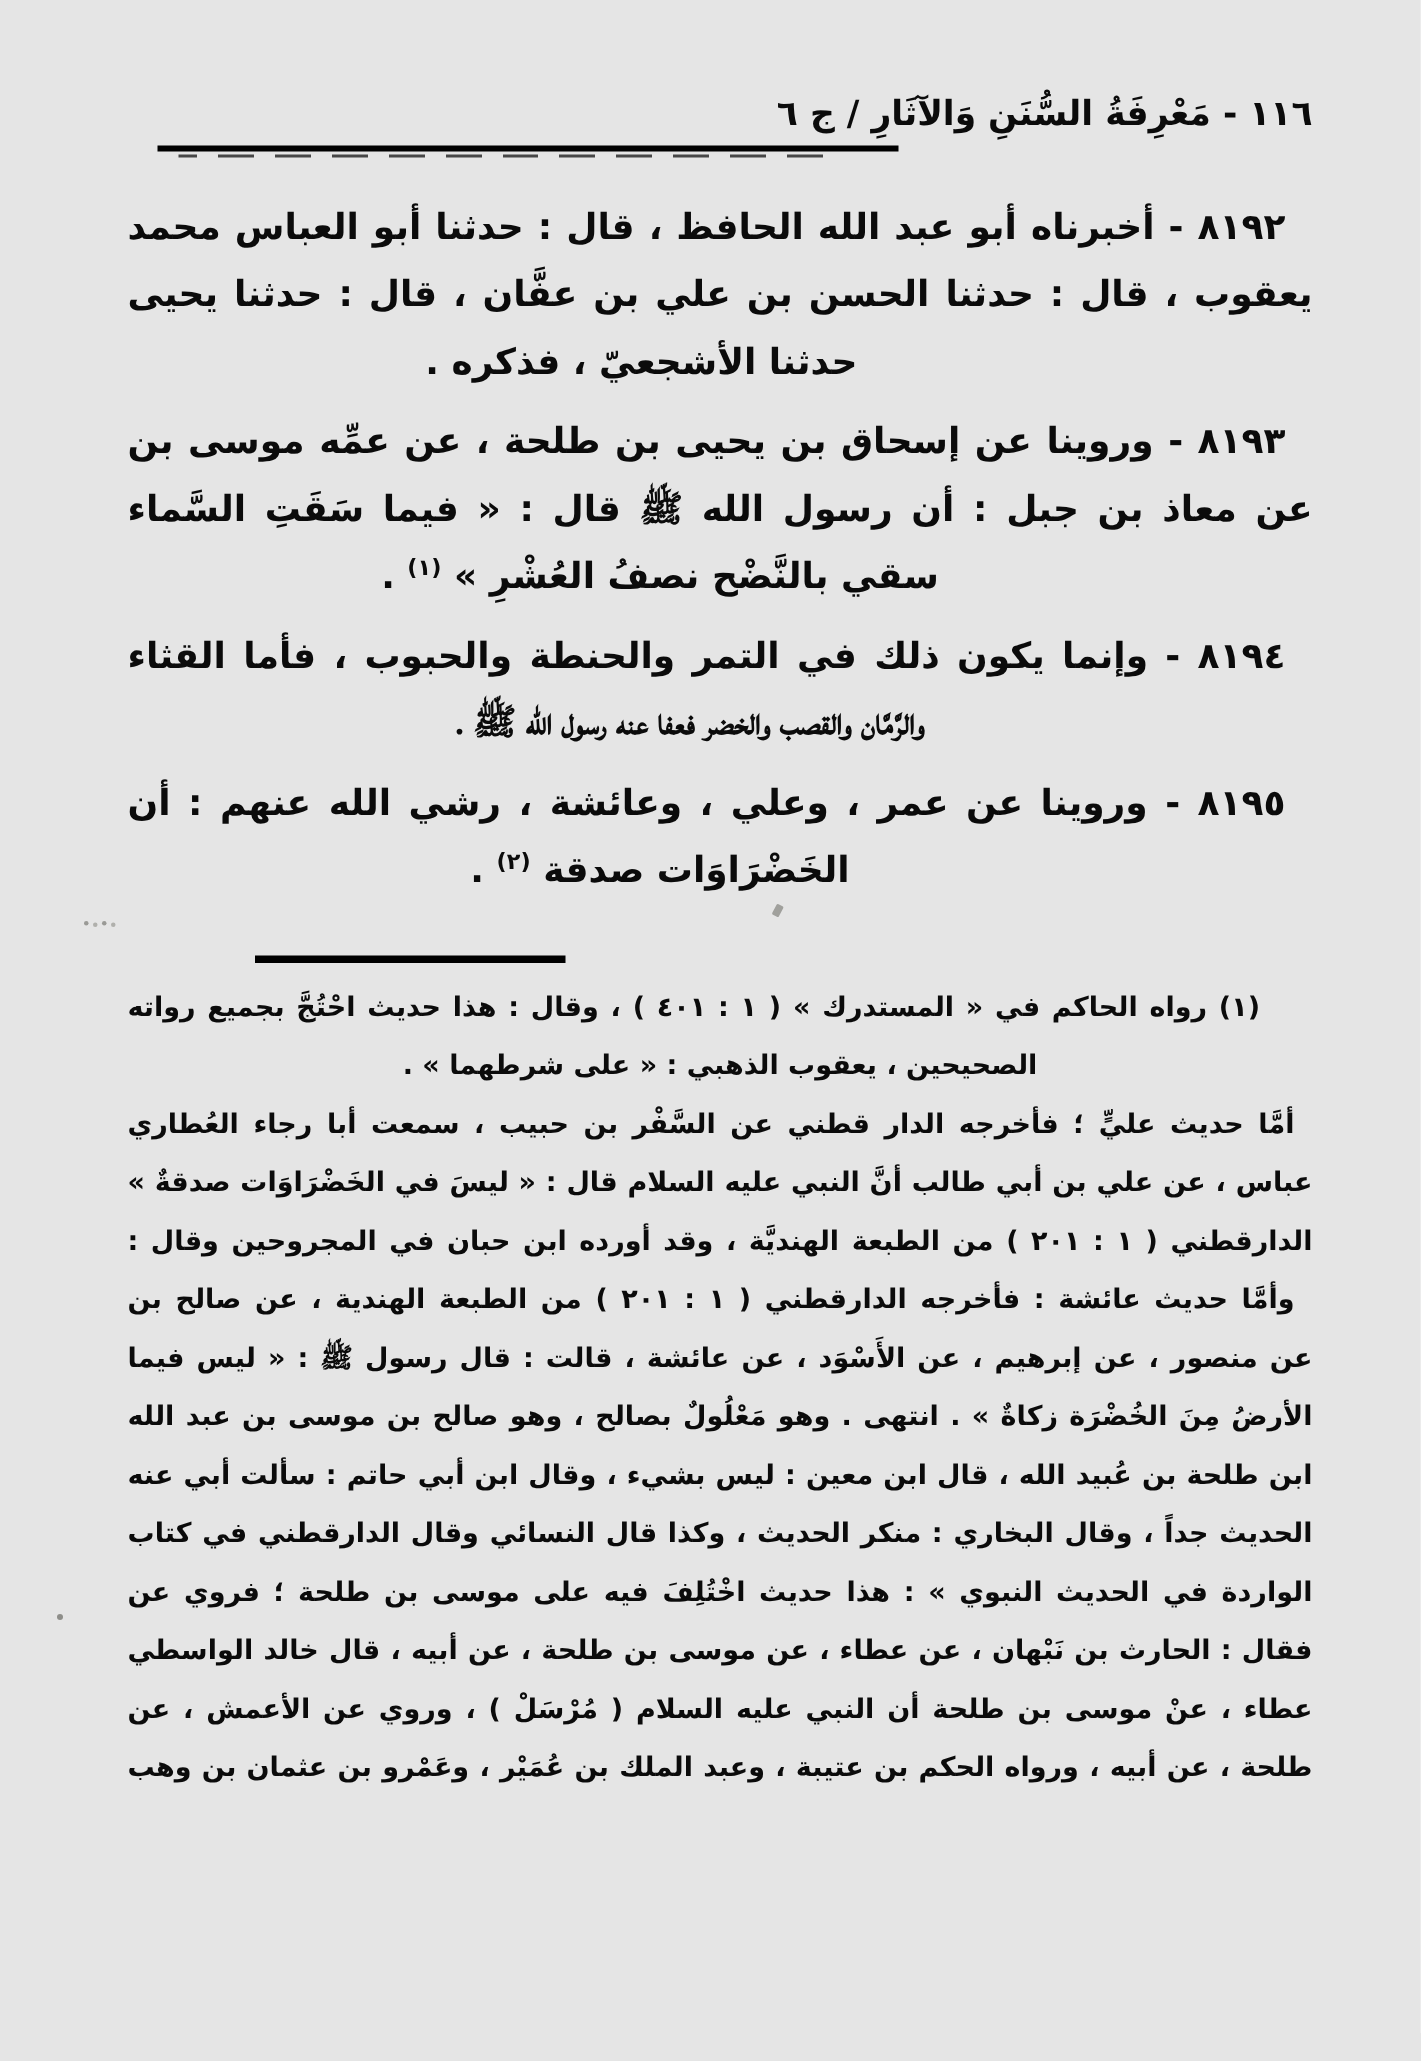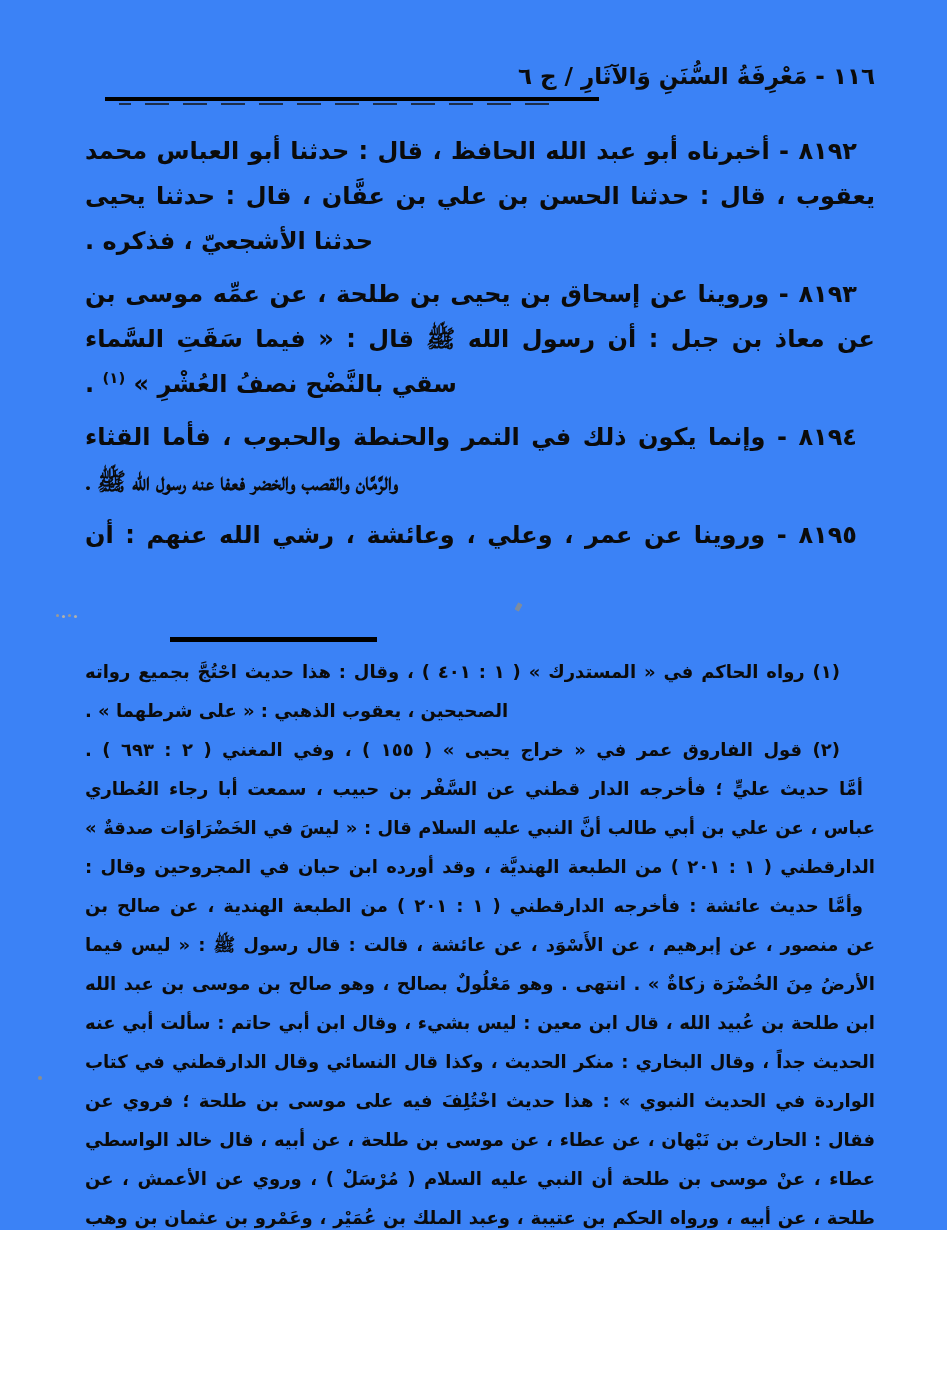--- a/index.html
+++ b/index.html
@@ -3,22 +3,22 @@
 <meta charset="utf-8">
 <style>
   html,body{margin:0;padding:0;}
   body{
     width:947px;height:1374px;
     background:#ffffff;
     font-family:"DejaVu Sans", sans-serif;
   }
   .page{
     position:relative;
-    width:947px;height:1230px;
-    background:#3b82f6;
+    width:947px;height:1374px;
+    background:#e5e5e5;
     color:#0b0b0b;
     direction:rtl;
     overflow:hidden;
   }
   
   .running-head{
     position:absolute;
     top:58px;right:72px;left:85px;
     height:40px;
   }
@@ -72,21 +72,21 @@
     font-weight:bold;
   }
   .fn-para{margin:0;}
   .footnotes .line{
     height:39px;
     line-height:39px;
     overflow:hidden;
   }
   
   .l-j{text-align:justify;text-align-last:justify;}
-  .l-e{text-align:left;}
+  .l-e{text-align:center;}
   .sup{
     font-size:0.62em;
     vertical-align:super;
     line-height:0;
   }
   
   .artifact{position:absolute;border-radius:50%;}
   .artifact-dots{
     left:56px;top:614px;width:3px;height:3px;background:#9a9a96;
     box-shadow:6px 1px 0 #b0b0ac,12px 0 0 #9a9a96,18px 1px 0 #b0b0ac;
@@ -120,32 +120,30 @@
         <div class="line l-j" style="text-indent: 18px;"><span class="seg">٨١٩٣ - وروينا عن إسحاق بن يحيى بن طلحة ، عن عمِّه موسى بن طلحة ،</span></div>
         <div class="line l-j"><span class="seg">عن معاذ بن جبل : أن رسول الله ﷺ قال : « فيما سَقَتِ السَّماء العُشْر ، وفيما</span></div>
         <div class="line l-e" style="padding-right: 80px;"><span class="seg">سقي بالنَّضْح نصفُ العُشْرِ » </span><span class="sup">(١)</span><span class="seg"> .</span></div>
       </div>
       <div class="main-para">
         <div class="line l-j" style="text-indent: 18px;"><span class="seg">٨١٩٤ - وإنما يكون ذلك في التمر والحنطة والحبوب ، فأما القثاء والبطيخ</span></div>
         <div class="line l-e" style="padding-right: 40px; font-family: Liberation Serif, serif;"><span class="seg">والرَّمَّان والقصب والخضر فعفا عنه رسول الله ﷺ .</span></div>
       </div>
       <div class="main-para">
         <div class="line l-j" style="text-indent: 18px;"><span class="seg">٨١٩٥ - وروينا عن عمر ، وعلي ، وعائشة ، رشي الله عنهم : أن ليس في</span></div>
+        <div class="line l-e" style="padding-right: 80px;"><span class="seg">الخَضْرَاوَات صدقة </span><span class="sup">(٢)</span><span class="seg"> .</span></div>
       </div>
     </main>
 
   <div class="fn-sep"></div>
 
   <section class="footnotes" id="footnotes">
       <div class="fn-para">
         <div class="line l-j" style="text-indent: 35px;"><span class="seg">(١) رواه الحاكم في « المستدرك » ( ١ : ٤٠١ ) ، وقال : هذا حديث احْتُجَّ بجميع رواته في</span></div>
         <div class="line l-e"><span class="seg">الصحيحين ، يعقوب الذهبي : « على شرطهما » .</span></div>
-      </div>
-      <div class="fn-para">
-        <div class="line l-j" style="text-indent: 35px;"><span class="seg">(٢) قول الفاروق عمر في « خراج يحيى » ( ١٥٥ ) ، وفي المغني ( ٢ : ٦٩٣ ) .</span></div>
       </div>
       <div class="fn-para">
         <div class="line l-j" style="text-indent: 12px;"><span class="seg">أمَّا حديث عليٍّ ؛ فأخرجه الدار قطني عن السَّفْر بن حبيب ، سمعت أبا رجاء العُطاري يُحَدِّثُ عن ابن</span></div>
         <div class="line l-j"><span class="seg">عباس ، عن علي بن أبي طالب أنَّ النبي عليه السلام قال : « ليسَ في الخَضْرَاوَات صدقةٌ » . سنن</span></div>
         <div class="line l-j"><span class="seg">الدارقطني ( ١ : ٢٠١ ) من الطبعة الهنديَّة ، وقد أورده ابن حبان في المجروحين وقال : ليس هذا من</span></div>
       </div>
       <div class="fn-para">
         <div class="line l-j" style="text-indent: 12px;"><span class="seg">وأمَّا حديث عائشة : فأخرجه الدارقطني ( ١ : ٢٠١ ) من الطبعة الهندية ، عن صالح بن موسى ،</span></div>
         <div class="line l-j"><span class="seg">عن منصور ، عن إبرهيم ، عن الأَسْوَد ، عن عائشة ، قالت : قال رسول ﷺ : « ليس فيما أنْبَتَت</span></div>
         <div class="line l-j"><span class="seg">الأرضُ مِنَ الخُضْرَة زكاةٌ » . انتهى . وهو مَعْلُولٌ بصالح ، وهو صالح بن موسى بن عبد الله بن إسحاق</span></div>

